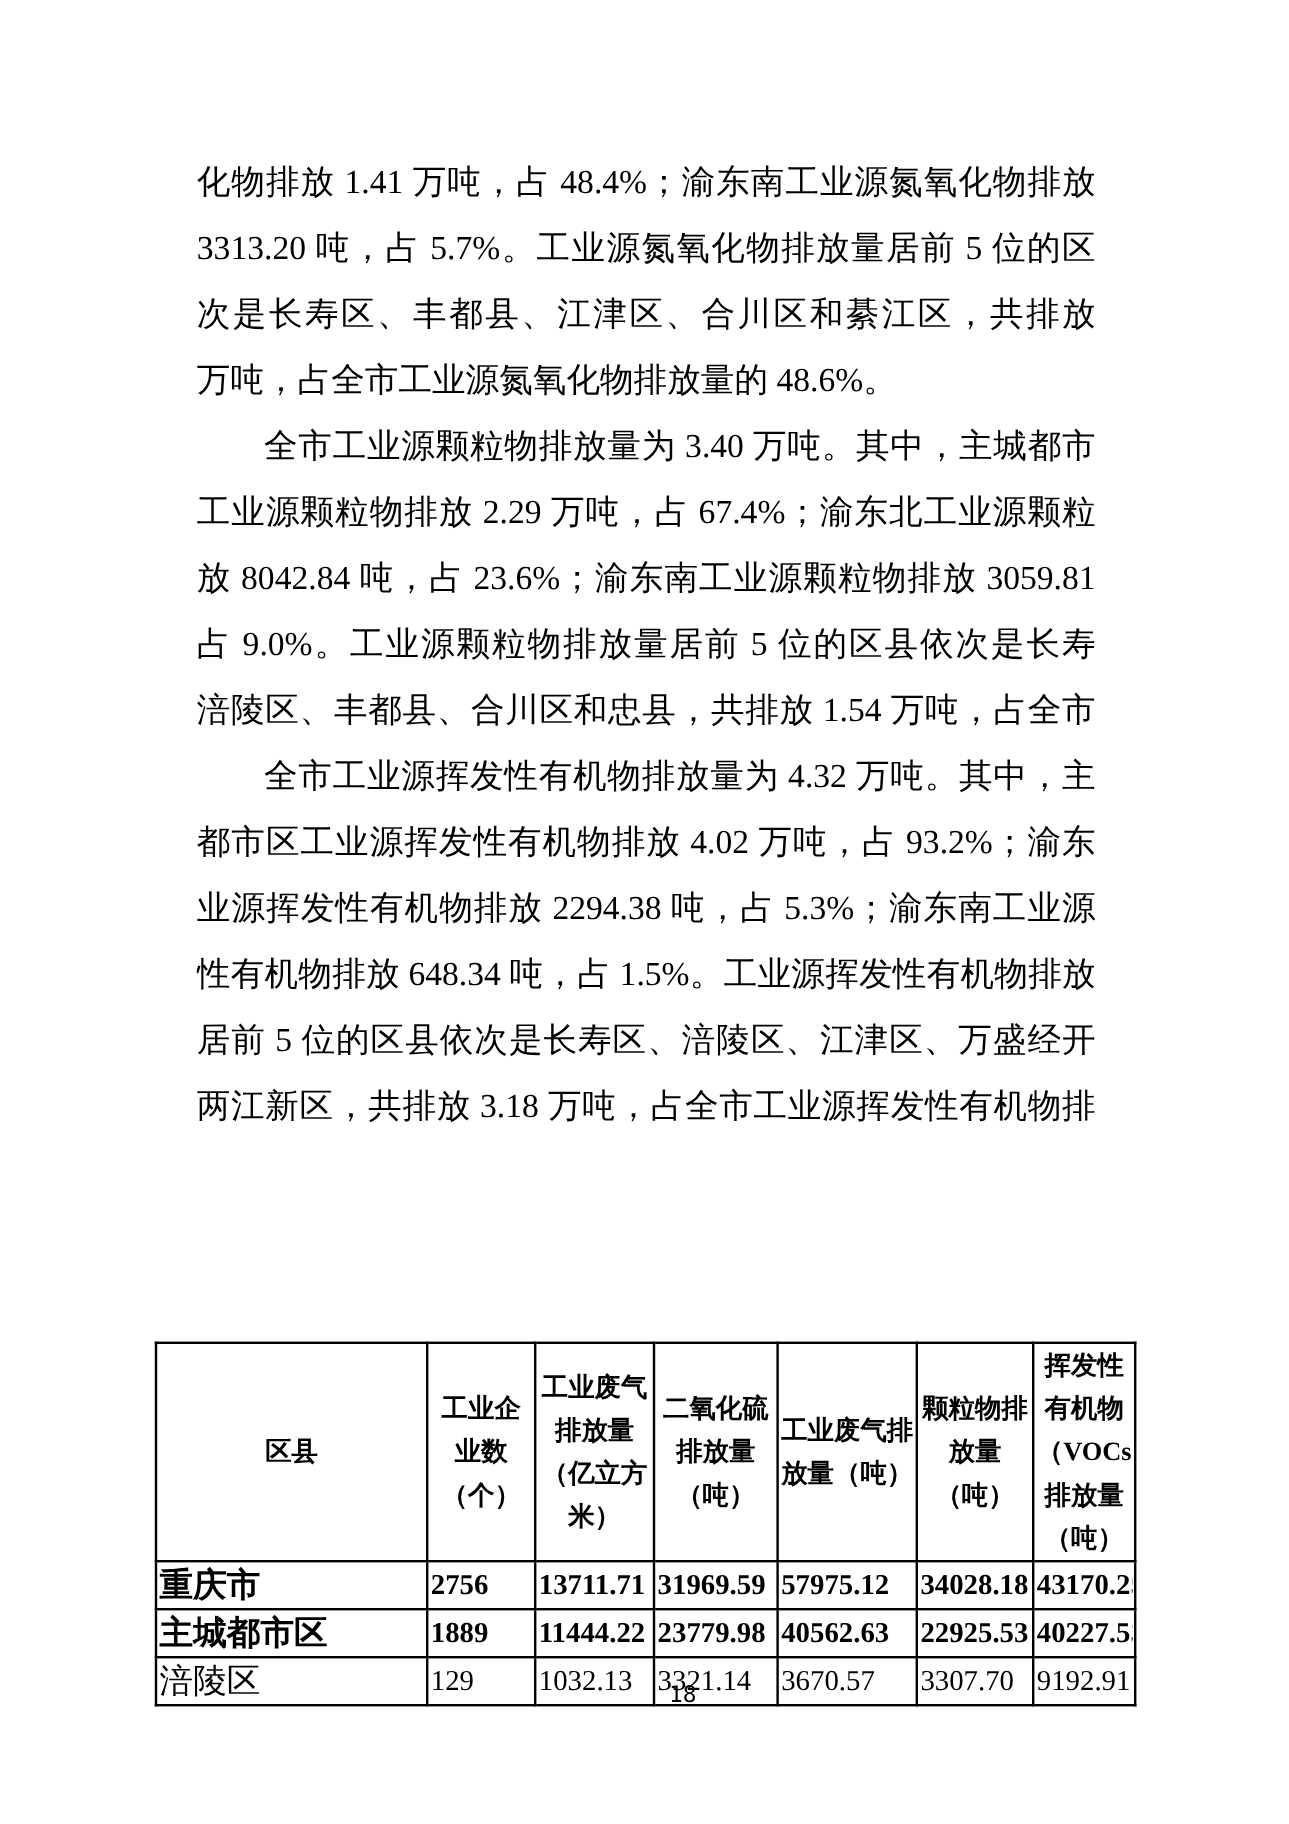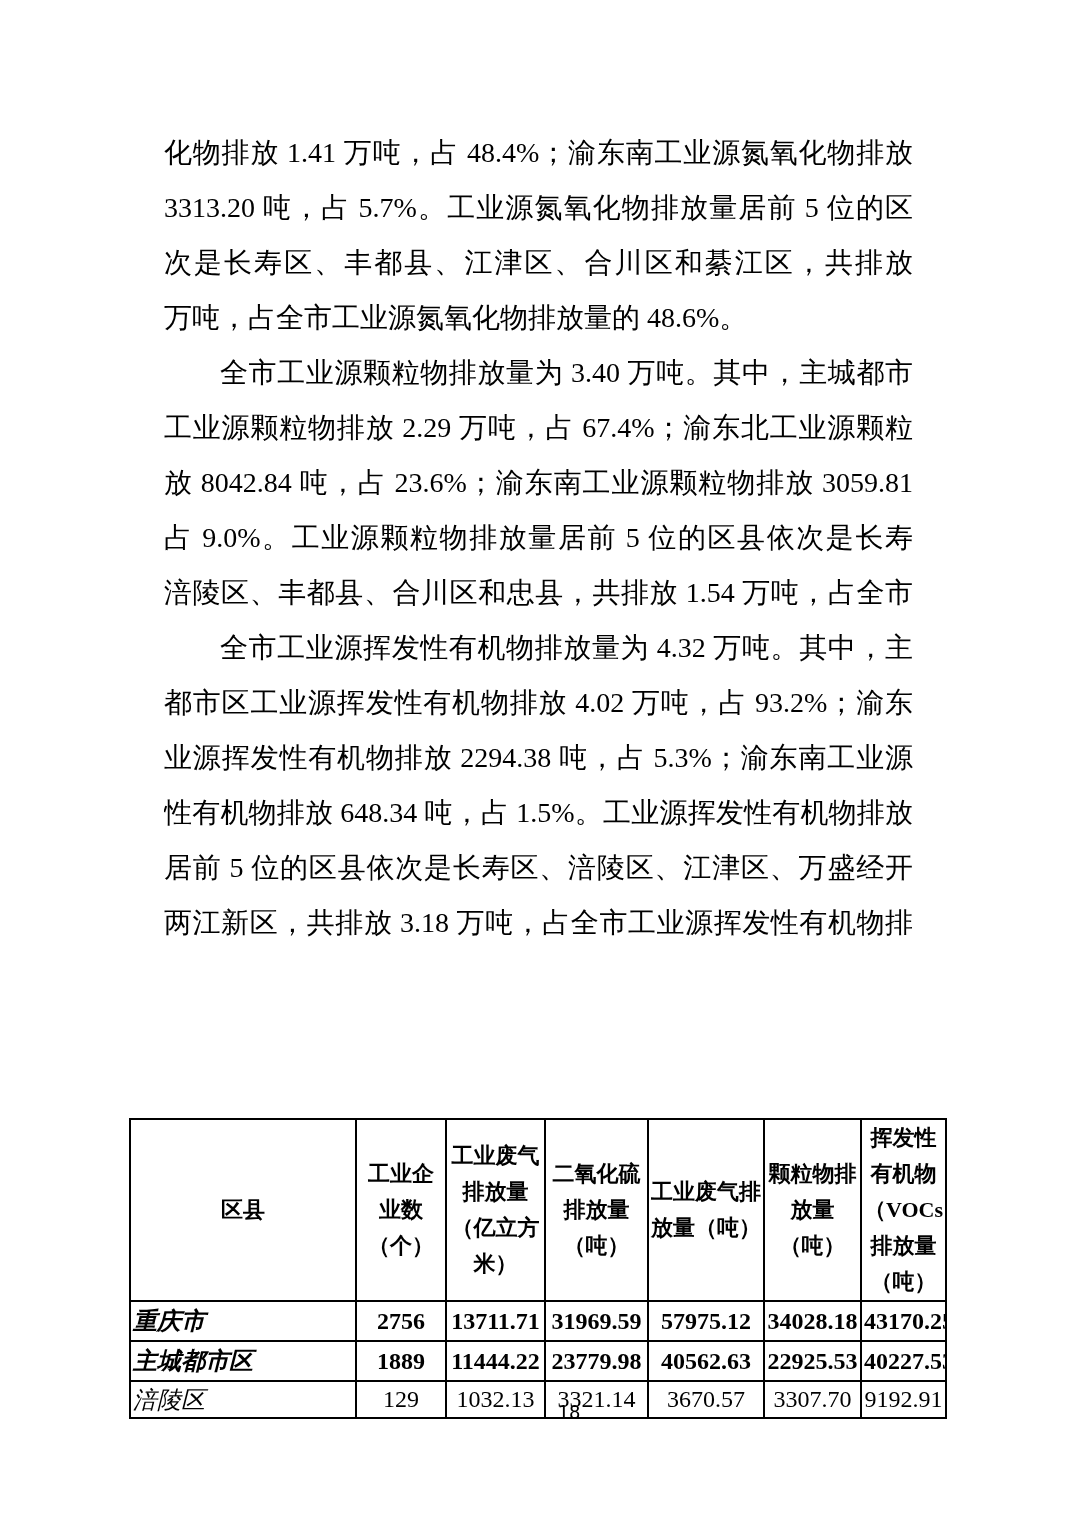--- a/index.html
+++ b/index.html
@@ -71,28 +71,27 @@
     line-height: 36px;
     text-align: center;
     vertical-align: middle;
   }
   tr.header-row { height: 148px; }
   tr.data-row    { height: 40px; }
   tr.data-row-sm { height: 37px; }
   td.name {
     text-align: left;
     padding-left: 10px;
+    font-size: 28px;
+    vertical-align: middle;
+  }
+  td.num {
     font-size: 24px;
     vertical-align: middle;
-    font-style: italic;
-  }
-  td.num {
-    text-align: center;
-    font-size: 24px;
-    vertical-align: middle;
+    border-radius: 17px;
   }
   tr.bold td { font-weight: 700; }
   .page-num {
     position: absolute;
     top: 1398px;
     left: 0;
     width: 1074px;
     text-align: center;
     font-size: 19px;
     line-height: 28px;

